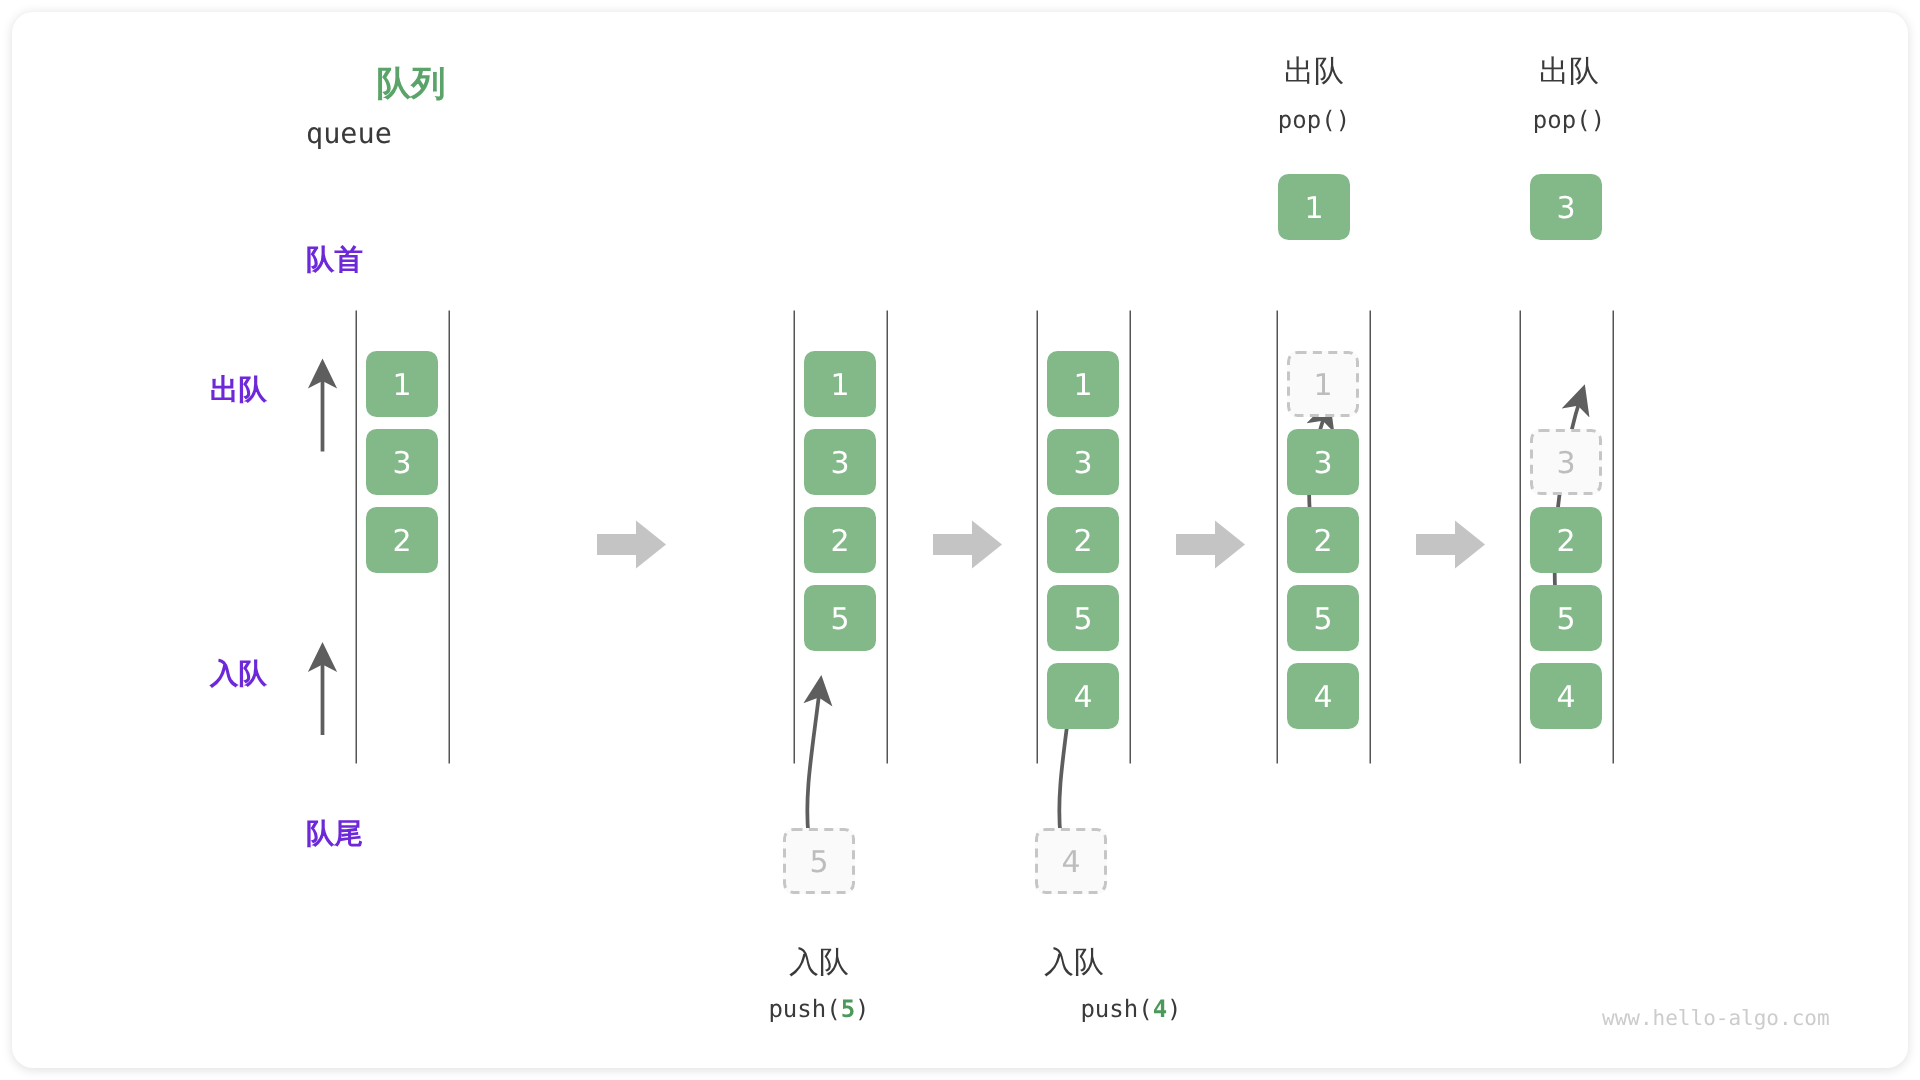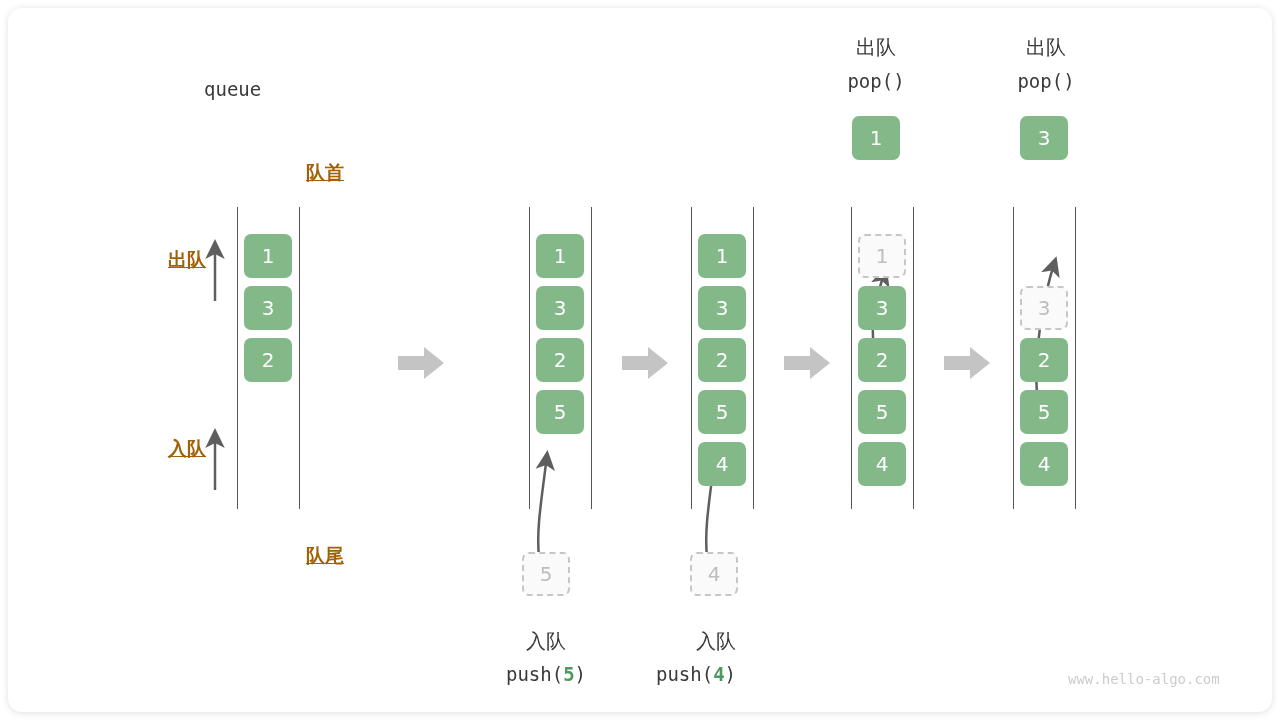--- a/index.html
+++ b/index.html
@@ -39,35 +39,34 @@
     font-family: "DejaVu Sans Mono", monospace;
     font-size: 19px;
     color: #3a3a3a;
     text-align: left;
     white-space: nowrap;
   }
   .label-bold {
     font-family: "Liberation Sans", sans-serif;
     font-weight: bold;
     font-size: 19px;
-    color: #a16207;
-    text-align: right;
-    white-space: nowrap;
-    text-decoration: underline;
+    color: #6d28d9;
+    text-align: left;
+    white-space: nowrap;
   }
   .op-cn {
     font-family: "Liberation Sans", sans-serif;
     font-size: 20px;
     color: #3a3a3a;
     text-align: center;
     white-space: nowrap;
   }
   .op-code {
     font-family: "DejaVu Sans Mono", monospace;
-    font-size: 19px;
+    font-size: 16px;
     color: #3a3a3a;
     text-align: center;
     white-space: nowrap;
   }
   .op-code .num { color: #4c9a5b; font-weight: bold; }
   .watermark {
     font-family: "DejaVu Sans Mono", monospace;
     font-size: 14px;
     color: #cccccc;
     white-space: nowrap;
@@ -140,20 +139,21 @@
 
     <path d="M 531 549 C 528 520 534 490 539 447" fill="none" stroke="#5e5e5e" stroke-width="2.5" marker-end="url(#ah)"></path>
 
     <path d="M 699 549 C 696 520 702 490 707 447" fill="none" stroke="#5e5e5e" stroke-width="2.5" marker-end="url(#ah)"></path>
 
     <path d="M 866 340 C 862 310 868 290 877 263" fill="none" stroke="#5e5e5e" stroke-width="2.5" marker-end="url(#ah)"></path>
 
     <path d="M 1029 390 C 1026 340 1035 290 1047 253" fill="none" stroke="#5e5e5e" stroke-width="2.5" marker-end="url(#ah)"></path>
   </svg>
 
+  <div class="abs title-cn" style="left:196px; top:32px; width:140px;">队列</div>
   <div class="abs title-en" style="left:196px; top:70px; width:140px;">queue</div>
 
   <div class="abs label-bold" style="left:196px; top:152px; width:140px;">队首</div>
   <div class="abs label-bold" style="left:196px; top:535px; width:140px;">队尾</div>
 
   <div class="abs label-bold" style="left:132px; top:239px; width:66px;">出队</div>
   <div class="abs label-bold" style="left:132px; top:428px; width:66px;">入队</div>
 
   <div class="rail" style="left:229px; top:199px; height:302px;"></div>
   <div class="rail" style="left:291px; top:199px; height:302px;"></div>
@@ -192,21 +192,21 @@
 
   <div class="box" style="left:690px; top:226px;">1</div>
   <div class="box" style="left:690px; top:278px;">3</div>
   <div class="box" style="left:690px; top:330px;">2</div>
   <div class="box" style="left:690px; top:382px;">5</div>
   <div class="box" style="left:690px; top:434px;">4</div>
 
   <div class="box ghost" style="left:682px; top:544px;">4</div>
 
   <div class="abs op-cn" style="left:638px; top:620px; width:140px;">入队</div>
-  <div class="abs op-code" style="left:618px; top:655px; width:140px;"><span>push(</span><span class="num">4</span><span>)</span></div>
+  <div class="abs op-code" style="left:676px; top:655px; width:140px;"><span>push(</span><span class="num">4</span><span>)</span></div>
 
   <div class="block-arrow abs" style="left:776px; top:338px;">
     <svg viewBox="0 0 46 34" width="46" height="34">
       <path d="M0,10 L26,10 L26,1 L46,17 L26,33 L26,24 L0,24 z" fill="#c4c4c4"></path>
     </svg>
   </div>
 
   <div class="abs op-cn" style="left:798px; top:26px; width:140px;">出队</div>
   <div class="abs op-code" style="left:798px; top:62px; width:140px;">pop()</div>
 

